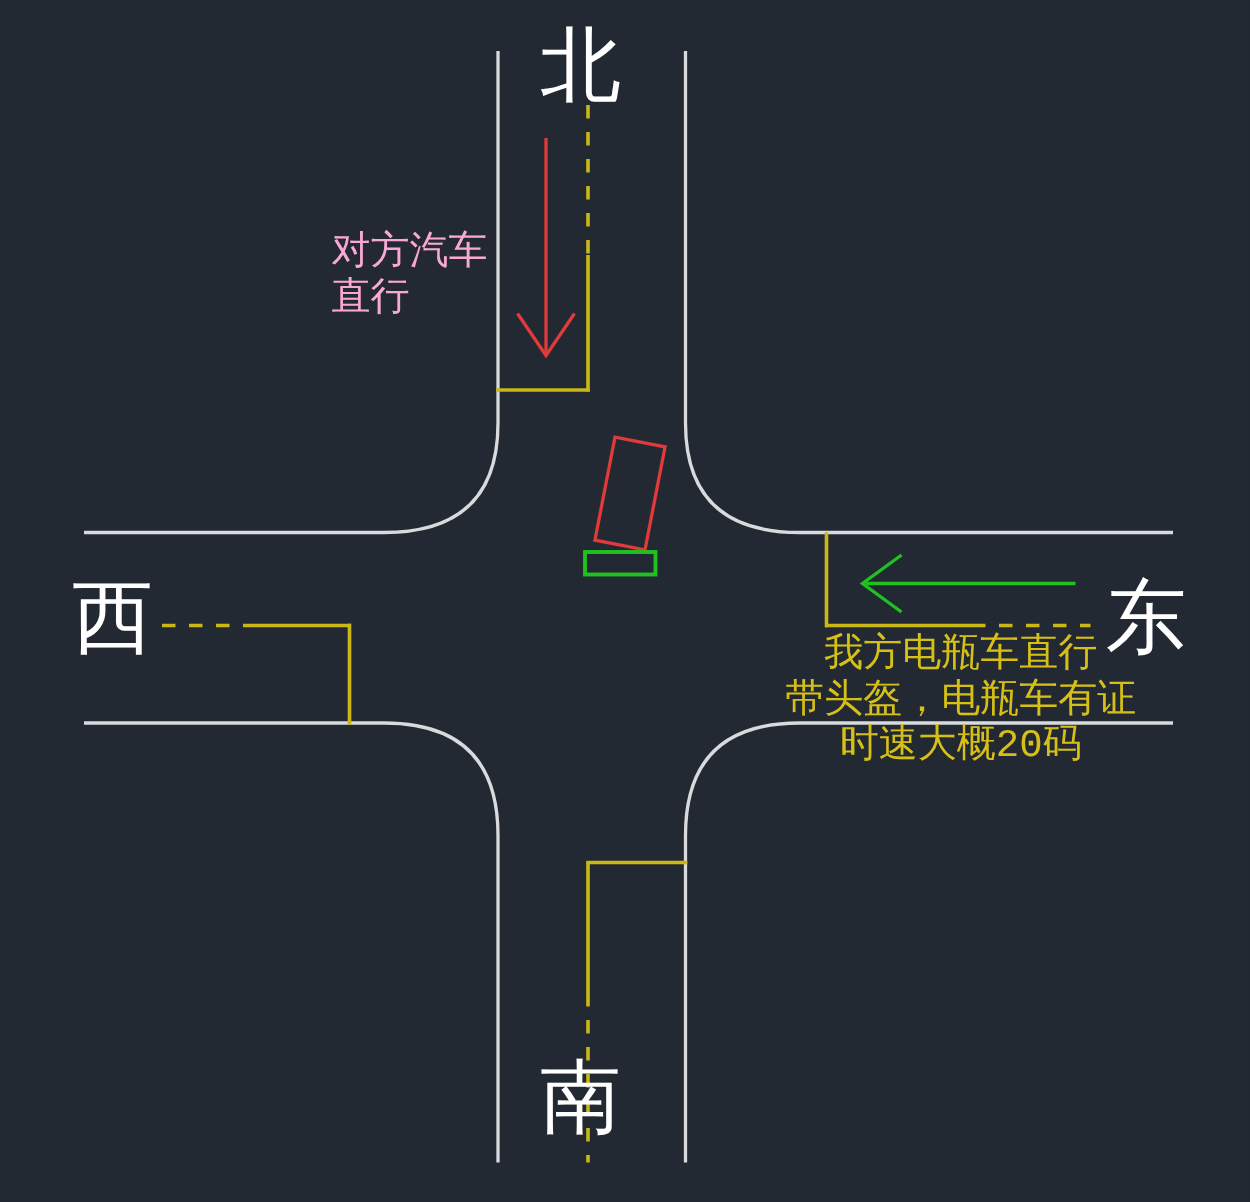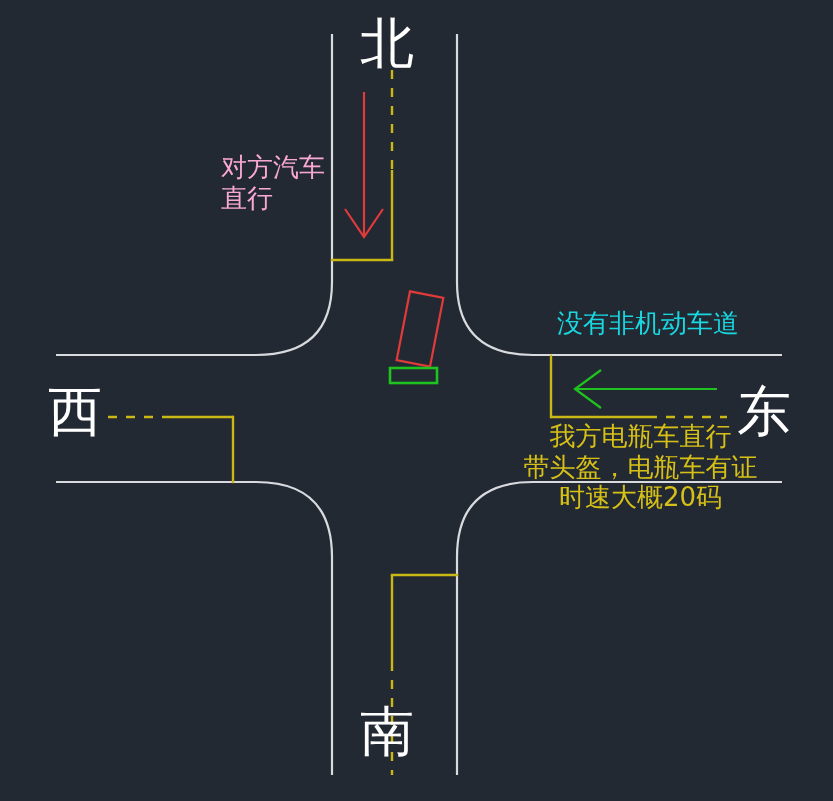--- a/index.html
+++ b/index.html
@@ -51,21 +51,21 @@
     font-size: 26px;
     color: #d6c017;
     text-align: center;
   }
   #label-north { left: 360px; top: 12px; }
   #label-south { left: 360px; top: 700px; }
   #label-west  { left: 48px;  top: 380px; }
   #label-east  { left: 737px; top: 380px; }
   #note-oncoming-car { left: 221px; top: 152px; }
   #note-no-bike-lane { left: 557px; top: 308px; }
-  #note-our-ebike { left: 508px; top: 421px; width: 265px; }
+  #note-our-ebike { left: 508px; top: 421px; width: 265px; font-family: Liberation Mono, monospace; }
 </style>
 </head>
 <body>
 
 <div id="diagram-root">
 
   <svg id="road-svg" viewBox="0 0 833 801">
 
     <g fill="none" stroke="#d8dade" stroke-width="2.2" stroke-linecap="butt">
 
@@ -116,19 +116,18 @@
   </svg>
 
   <div class="anno dir-label" id="label-north">北</div>
   <div class="anno dir-label" id="label-south">南</div>
   <div class="anno dir-label" id="label-west">西</div>
   <div class="anno dir-label" id="label-east">东</div>
 
   <div class="anno note-red" id="note-oncoming-car">对方汽车
 直行</div>
 
-  <div class="anno note-cyan" id="note-no-bike-lane">没有非机动车道</div>
 
   <div class="anno note-yellow" id="note-our-ebike">我方电瓶车直行
 带头盔，电瓶车有证
 时速大概20码</div>
 
 </div>
 
 </body></html>

